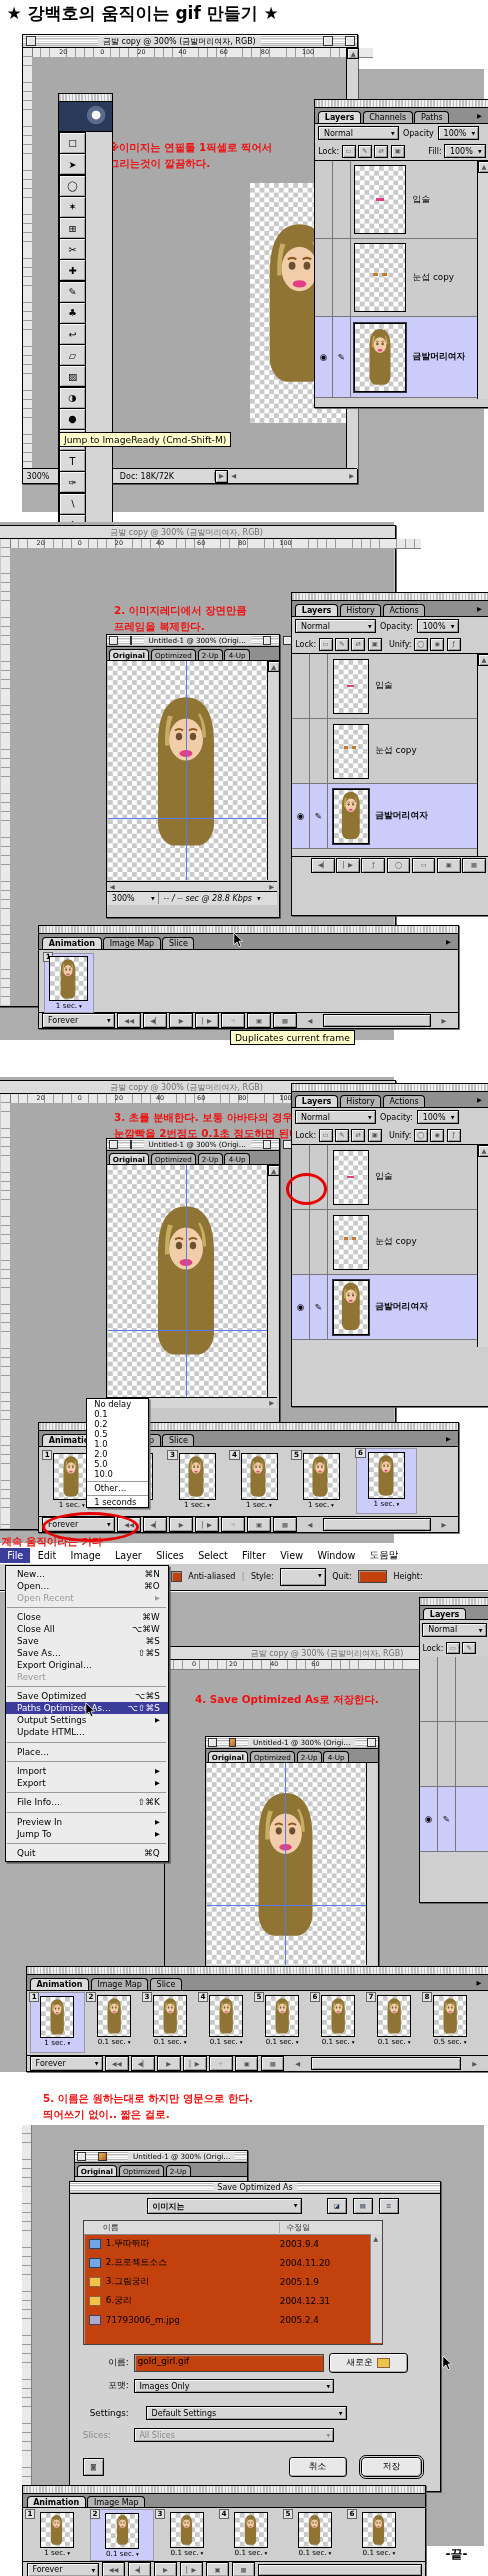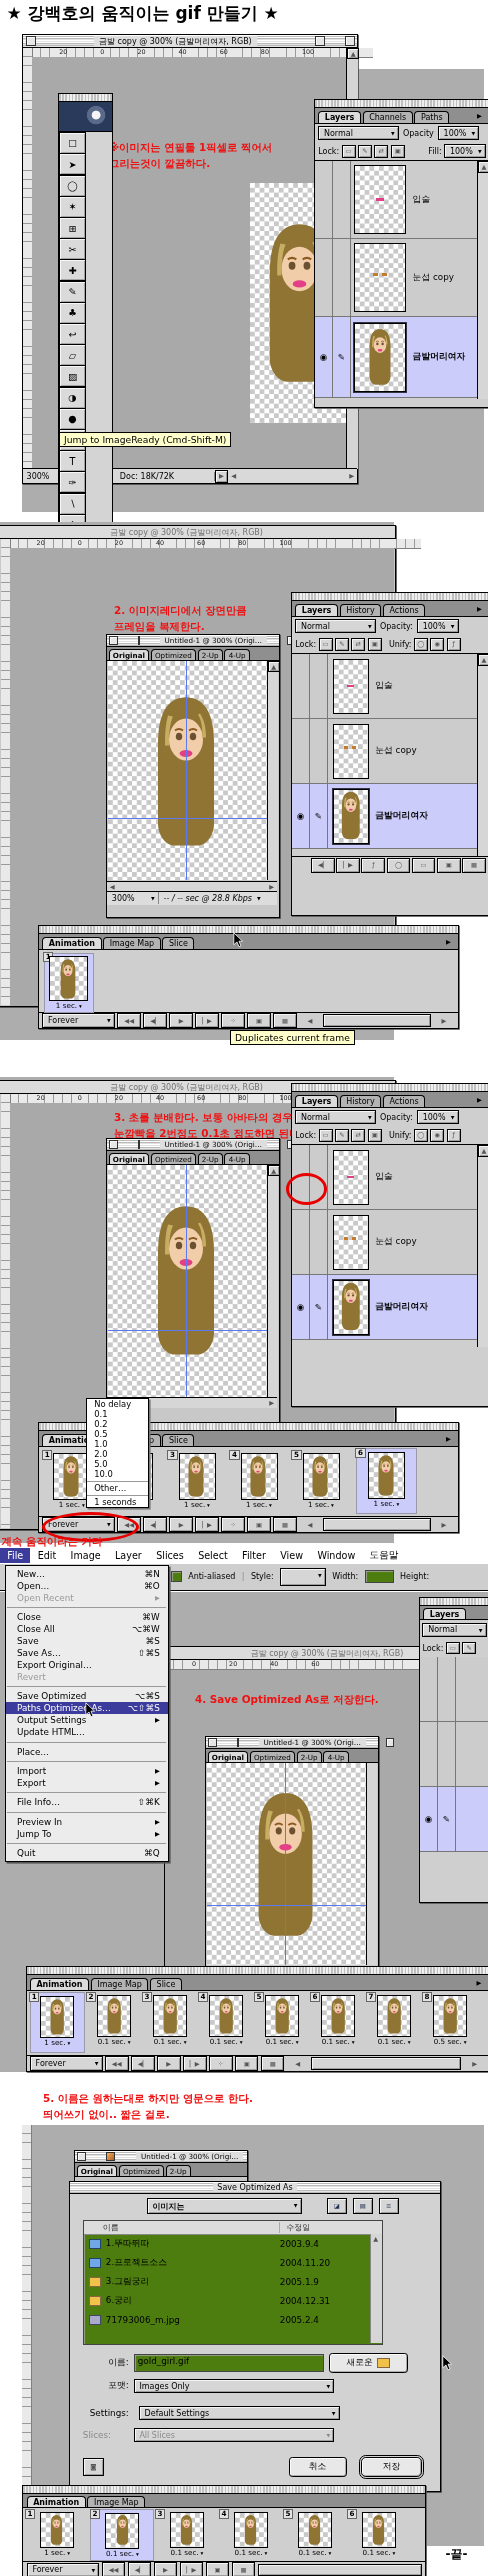--- a/index.html
+++ b/index.html
@@ -2,33 +2,33 @@
 <html style="font-size:12.8px"><head>
 <meta charset="utf-8">
 <style>
 html,body{margin:0;padding:0;background:#fff}
 #root{position:relative;width:488px;height:2576px;background:#fff;overflow:hidden;
   font-family:"DejaVu Sans","Liberation Sans",sans-serif;color:#000}
 .a{position:absolute}
 .f{display:flex;align-items:center}
 .bg{background:#adadad}
 .win{background:#c8c8c8;border:0.8px solid #000;box-shadow:0.8px 0.8px 0 #444}
-.ttl{height:12px;border-bottom:0.8px solid #000;background:repeating-linear-gradient(180deg,#fff 0 0.8px,#b9b9b9 0.8px 1.6px,#e2e2e2 1.6px 2.4px);display:flex;align-items:center;padding:0 2.4px;gap:20px}
+.ttl{height:12px;border-bottom:0.8px solid #000;background:repeating-linear-gradient(180deg,#fff 0 0.8px,#b9b9b9 0.8px 1.6px,#e2e2e2 1.6px 2.4px);display:flex;align-items:center;padding:0 2.4px;gap:12px}
 .ttl .t{margin:0 auto;font-size:8px;background:#dedede;padding:0 4.8px;white-space:nowrap}
 .ttl.off{background:#dcdcdc}
 .ttl.off .t{color:#707070;background:#dcdcdc}
 .wbox{width:8px;height:8px;border:0.8px solid #333;background:#e6e6e6;box-shadow:inset 0.8px 0.8px 0 #fff;flex:none}
 .hrr{background:#e9e9e9;border-bottom:0.8px solid #808080;font-size:6.4px;color:#222;display:flex;gap:33px;padding-left:27px;line-height:8px;overflow:hidden;
   background-image:repeating-linear-gradient(90deg,transparent 0 8px,#9a9a9a 8px 8.8px)}
 .vrr{background:#e9e9e9;border-right:0.8px solid #808080;background-image:repeating-linear-gradient(180deg,transparent 0 8px,#9a9a9a 8px 8.8px)}
 .cv{background:#a9a9a9}
 .ck{background:conic-gradient(#c9c9c9 25%,#fff 0 50%,#c9c9c9 0 75%,#fff 0);background-size:9.6px 9.6px}
 .red{color:#ee1212;font-weight:bold;font-size:10.4px;line-height:16px;white-space:nowrap}
 .bev{background:#d6d6d6;border:0.8px solid #000;box-shadow:inset 0.8px 0.8px 0 #fff,inset -0.8px -0.8px 0 #8a8a8a}
-.ins{background:#4d7c0f;border:0.8px solid #444;box-shadow:inset 0.8px 0.8px 0.8px #aaa}
+.ins{background:#c2410c;border:0.8px solid #444;box-shadow:inset 0.8px 0.8px 0.8px #aaa}
 .dd{position:relative;font-size:8px;padding:1.6px 12px 1.6px 4.8px;white-space:nowrap}
 .dd::after{content:"▼";font-size:4.8px;position:absolute;right:3.2px;top:4px}
 .tabs{display:flex;align-items:flex-end;border-bottom:0.8px solid #000;background:#8f8f8f;padding:1.6px 3.2px 0}
 .tab{border:0.8px solid #000;border-bottom:none;border-radius:4px 4px 0 0;padding:0.8px 5.6px;font-size:8px;background:#b3b3b3;margin-right:1.6px;white-space:nowrap}
 .tab.on{background:#dcdcdc;font-weight:bold}
 .pal{background:#cfcfcf;border:0.8px solid #000;box-shadow:0.8px 0.8px 0 #555}
 .drag{height:7.2px;border-bottom:0.8px solid #000;background:repeating-linear-gradient(90deg,#bfbfbf 0 1.6px,#efefef 1.6px 3.2px)}
 .mi{height:12px;display:flex;align-items:center;justify-content:space-between;padding:0 8px 0 11.2px;font-size:8.8px;white-space:nowrap}
 .mi.sel{background:#3c3c9d;color:#fff}
 .mi.dis{color:#9a9a9a}
@@ -625,21 +625,21 @@
     <span class="mb">View</span>
     <span class="mb">Window</span>
     <span class="mb">도움말</span>
   </div>
   <div class="a f" style="left:0;top:1564px;width:488px;height:25.6px;background:#cecece;border-bottom:0.8px solid #000;gap:6.4px;padding-left:171px;font-size:8px">
     <span style="width:8.8px;height:8.8px" class="ins"></span>
     <span class="lab" style="font-size:8px">Anti-aliased</span>
     <span style="color:#888">|</span>
     <span class="lab" style="font-size:8px">Style:</span>
     <span class="dd bev" style="width:27px;height:12.8px"></span>
-    <span class="lab" style="font-size:8px">Width:</span>
+    <span class="lab" style="font-size:8px">Quit:</span>
     <span class="ins" style="width:27px;height:11.2px"></span>
     <span class="lab" style="font-size:8px">Height:</span>
   </div>
 
   <div class="a" style="left:164px;top:1646px;width:324px;height:320px;border-left:0.8px solid #000;border-top:0.8px solid #000;background:#a9a9a9">
     <div class="ttl off">
         <span class="t">금발 copy @ 300% (금발머리여자, RGB)</span>
       </div>
     <div class="hrr" style="height:8.8px">
         <span>0</span>
@@ -949,21 +949,21 @@
       <span class="ins" style="width:182px;height:14.4px;font-size:8.8px;padding:0.8px 3.2px;display:inline-block">gold_girl.gif</span>
       <span class="btn" style="width:77px;height:17.6px;gap:4px">
           <span>새로운</span>
           <span style="width:11.2px;height:8px;background:#f0c24a;border:0.8px solid #864;display:inline-block"></span>
         </span>
     </div>
     <div class="f a" style="left:12.8px;top:197px;width:344px;gap:4.8px">
       <span class="lab" style="width:46px;text-align:right">포맷:</span>
       <span class="dd bev" style="width:182px"><span>Images Only</span></span>
     </div>
-    <div class="f a" style="left:12.8px;top:224px;width:344px;gap:10px">
+    <div class="f a" style="left:12.8px;top:224px;width:344px;gap:17px">
       <span class="lab" style="width:46px;text-align:right">Settings:</span>
       <span class="dd bev" style="width:182px"><span>Default Settings</span></span>
     </div>
     <div class="f a" style="left:12.8px;top:246px;width:344px;gap:4.8px">
       <span class="lab" style="width:46px;text-align:left;color:#8a8a8a">Slices:</span>
       <span class="dd bev" style="width:182px;color:#8a8a8a"><span>All Slices</span></span>
     </div>
     <div class="f a" style="left:12.8px;top:275px;width:344px">
       <span class="pb bev" style="width:19px;height:16px">◙</span>
       <span style="flex:1"></span>

